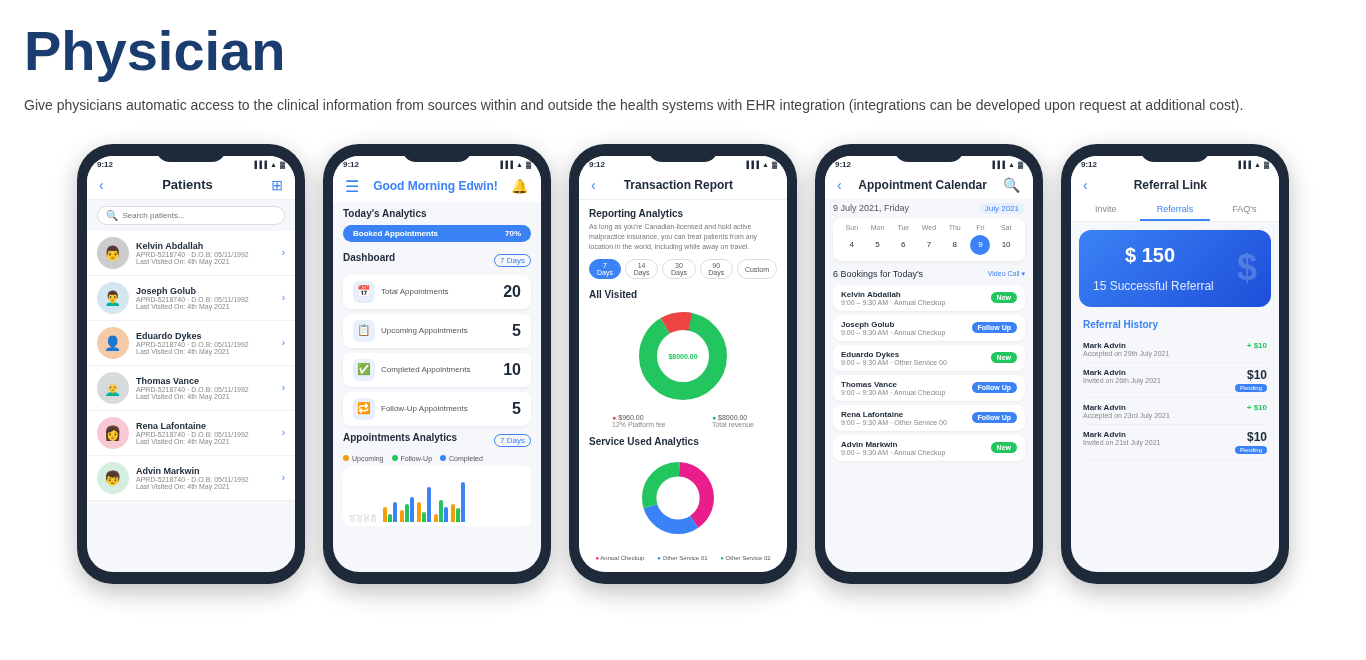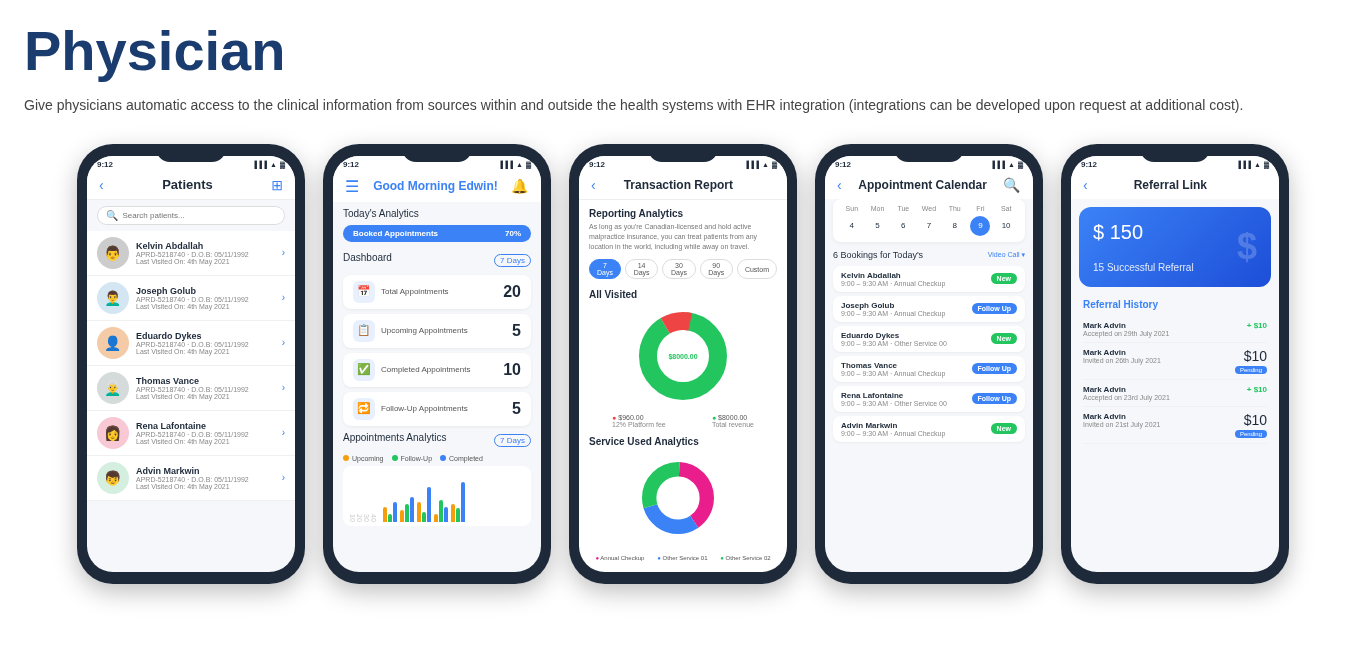--- a/index.html
+++ b/index.html
@@ -189,21 +189,21 @@
     }
 
     .dashboard-content {
       padding: 6px 10px;
       overflow-y: auto;
       height: calc(100% - 36px);
     }
 
     .section-title {
       font-size: 10px;
-      font-weight: 400;
+      font-weight: 700;
       color: #1e2a3a;
       margin-bottom: 6px;
     }
 
     .booked-btn {
       background: #3b82f6;
       color: #fff;
       border: none;
       border-radius: 16px;
       padding: 4px 10px;
@@ -584,27 +584,28 @@
       border-radius: 12px;
       padding: 14px;
       color: #fff;
       display: flex;
       justify-content: space-between;
       align-items: center;
     }
 
     .referral-amount {
       font-size: 20px;
-      font-weight: 400;
+      font-weight: 700;
+      margin-left: 32px;
     }
 
     .referral-sub {
-      font-size: 10px;
+      font-size: 12px;
       opacity: 0.85;
-      margin-top: 18px;
+      margin-top: 12px;
     }
 
     .dollar-icon {
       font-size: 36px;
       opacity: 0.5;
       font-weight: 900;
       color: rgba(255,255,255,0.4);
     }
 
     .referral-history-section {
@@ -645,23 +646,23 @@
 
     .pending-badge {
       background: #3b82f6;
       color: #fff;
       border-radius: 8px;
       padding: 1px 5px;
       font-size: 6px;
     }
 
     .pending-amount {
-      font-size: 14px;
-      color: #1e2a3a;
-      font-weight: 400;
+      font-size: 12px;
+      color: #1e2a3a;
+      font-weight: 700;
       margin-left: 48px;
     }
   </style>
 </head>
 <body>
 
 <h1 class="page-title">Physician</h1>
 <p class="page-description">Give physicians automatic access to the clinical information from sources within and outside the health systems with EHR integration (integrations can be developed upon request at additional cost).</p>
 
 <div class="phones-container">
@@ -929,20 +930,24 @@
             <span>▲</span>
             <span>▓</span>
           </div>
         </div>
         <div class="p4-header">
           <span style="color:#3b82f6;font-size:14px;">‹</span>
           <span class="p4-title">Appointment Calendar</span>
           <span style="color:#3b82f6;font-size:14px;">🔍</span>
         </div>
         <div class="p4-content">
+          <div class="calendar-date-header">
+            <span>9 July 2021, Friday</span>
+            <span class="month-badge">July 2021</span>
+          </div>
           <div class="calendar-grid">
             <div class="cal-days-header">
               <span>Sun</span>
               <span>Mon</span>
               <span>Tue</span>
               <span>Wed</span>
               <span>Thu</span>
               <span>Fri</span>
               <span>Sat</span>
             </div>
@@ -1017,20 +1022,25 @@
             <span>▐▐▐</span>
             <span>▲</span>
             <span>▓</span>
           </div>
         </div>
         <div class="p5-header">
           <span style="color:#3b82f6;font-size:14px;">‹</span>
           <span class="p5-title">Referral Link</span>
           <span style="width:14px;"></span>
         </div>
+        <div class="referral-tabs">
+          <div class="ref-tab">Invite</div>
+          <div class="ref-tab active">Referrals</div>
+          <div class="ref-tab">FAQ's</div>
+        </div>
         <div class="p5-content">
           <div class="referral-banner">
             <div>
               <div class="referral-amount">$ 150</div>
               <div class="referral-sub">15 Successful Referral</div>
             </div>
             <div class="dollar-icon">$</div>
           </div>
           <div class="referral-history-section">
             <div class="history-title">Referral History</div>

